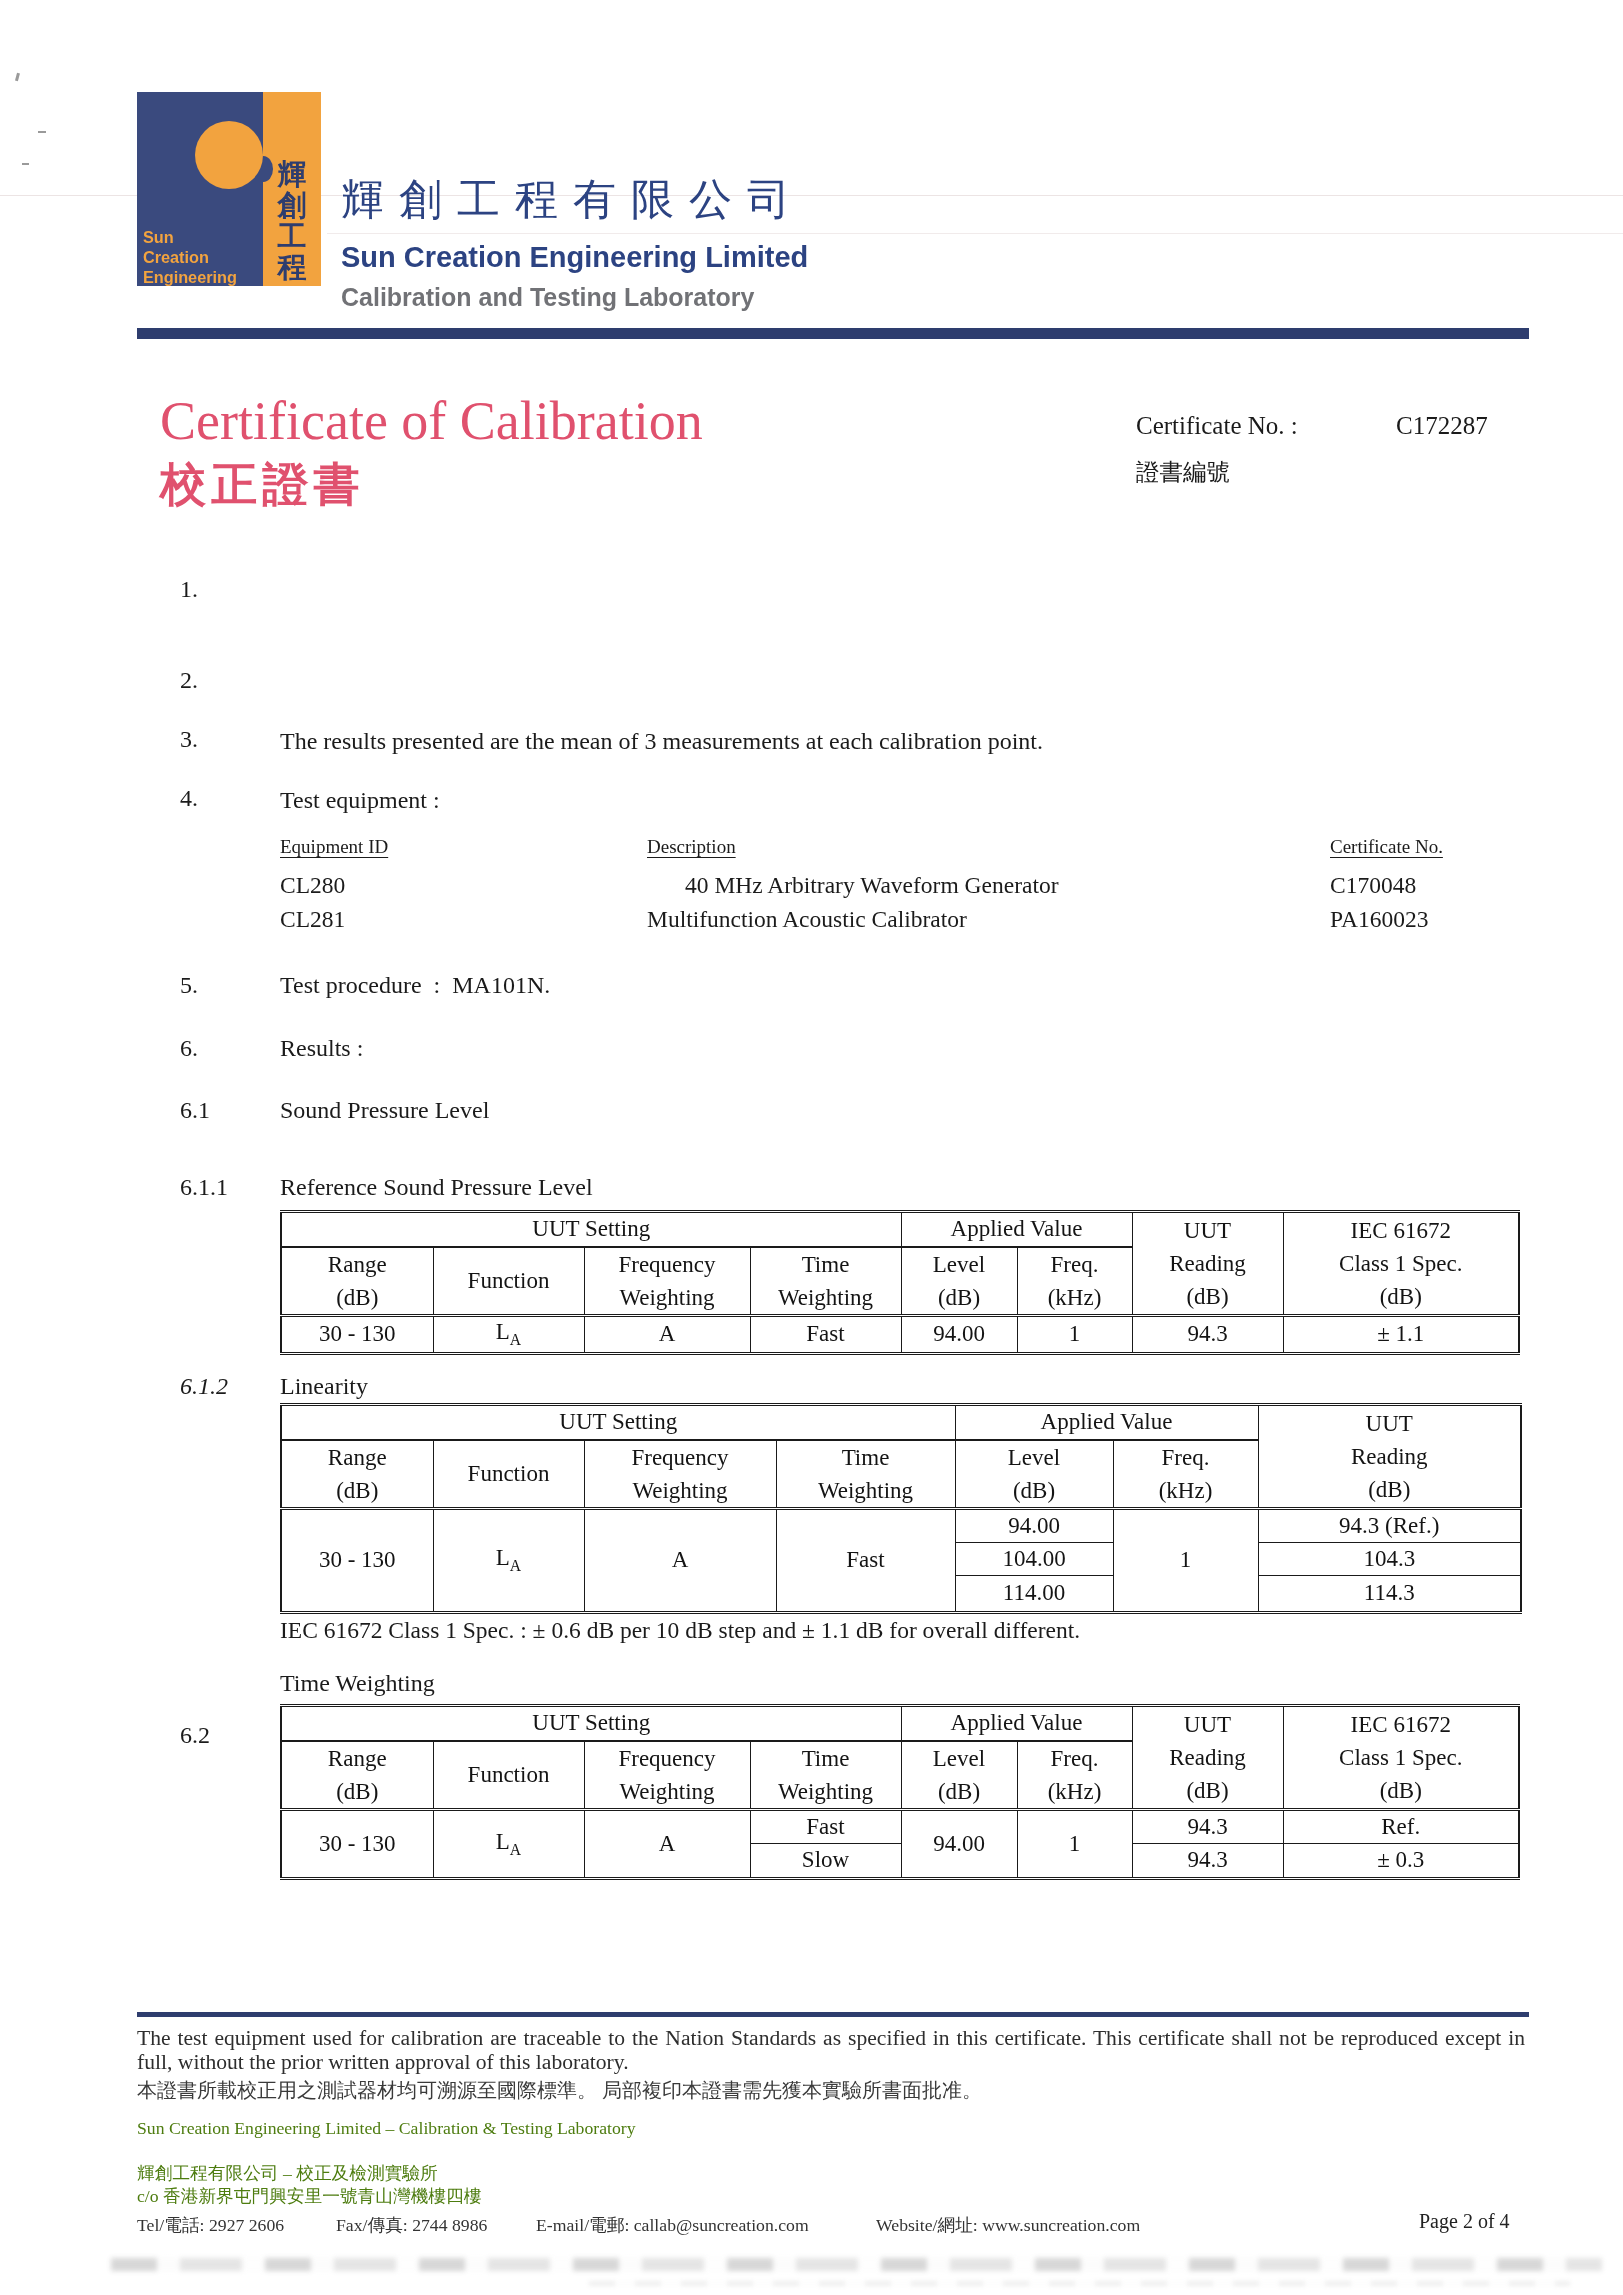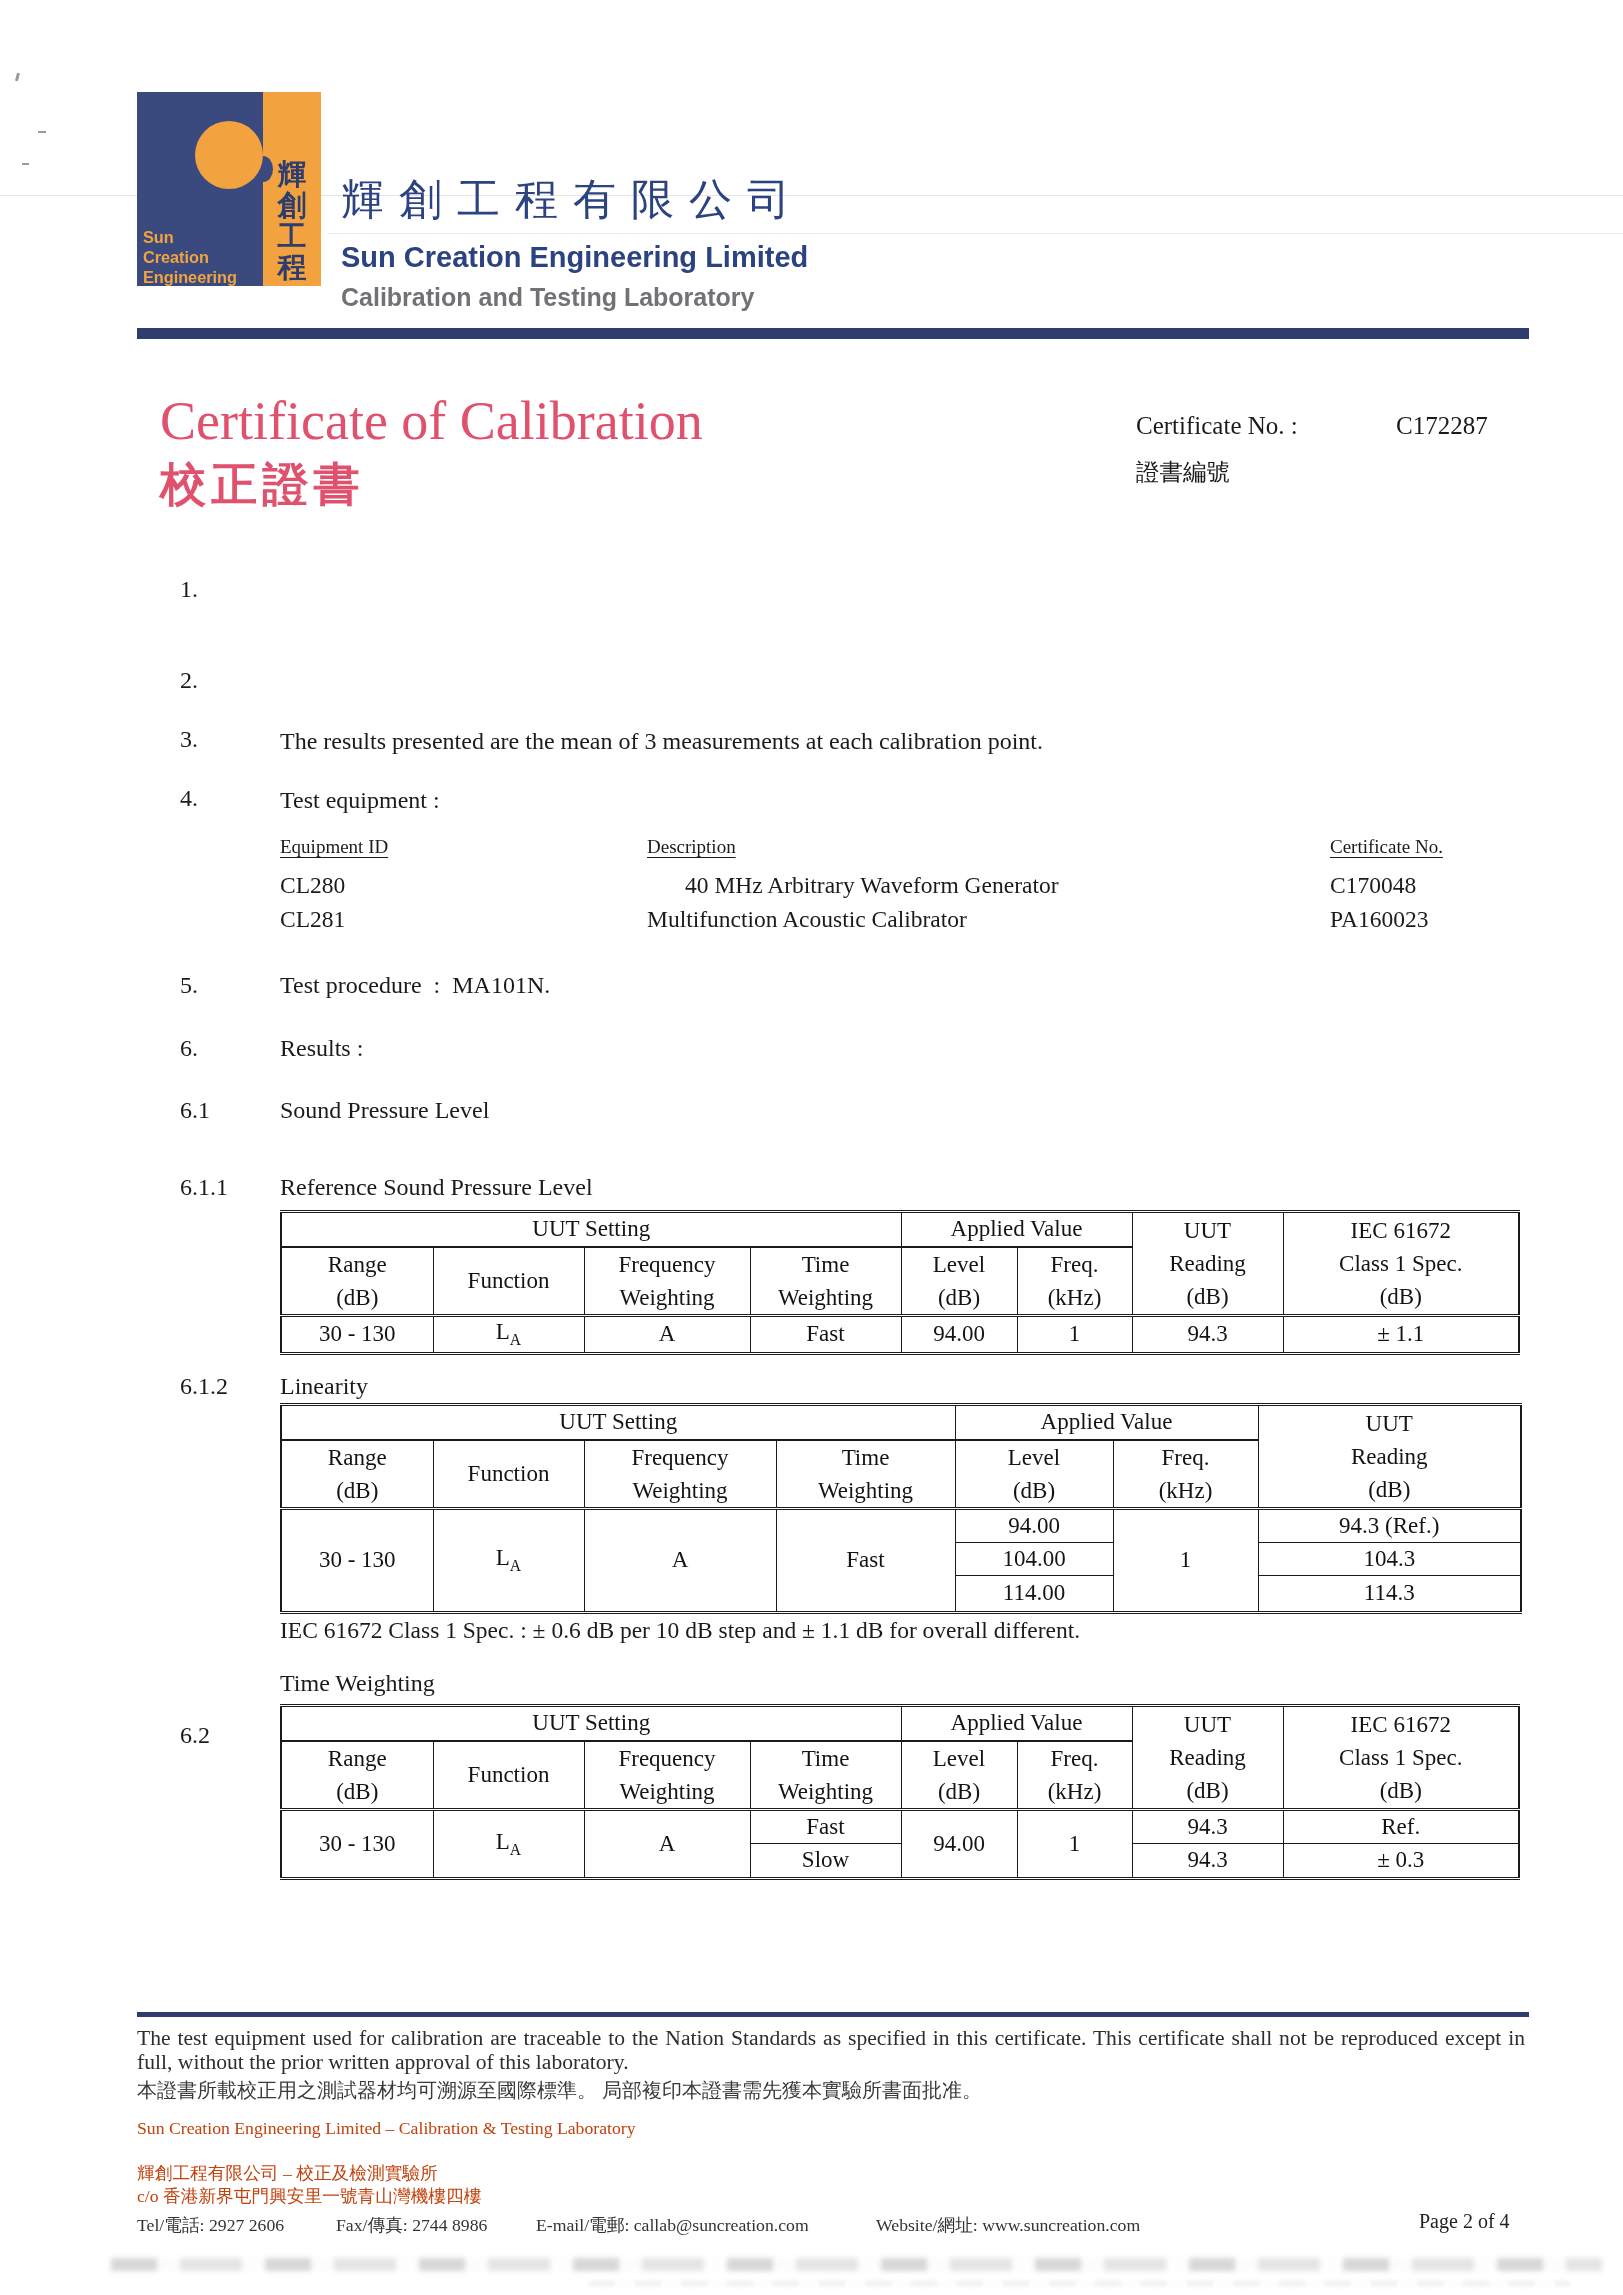--- a/index.html
+++ b/index.html
@@ -67,21 +67,21 @@
   sub.fsub{font-size:15.7px;}
   .t611{top:1210px;} .t611 tr.data{height:38px;}
   .t612{top:1403px;} .t612 tr.r1{height:34px;} .t612 tr.r2{height:33px;} .t612 tr.r3{height:37px;}
   .t62{top:1704px;}  .t62 tr.r1{height:34px;}  .t62 tr.r2{height:35px;}
   .tnote{left:280px;top:1617px;font-size:23.5px;}
 
   
   .footer-bar{left:137px;top:2012px;width:1392px;height:5.2px;background:#2e3d6e;}
   .f-para{left:137px;top:2026px;width:1388px;font-size:21.6px;line-height:24px;text-align:justify;color:#2e2e2e;}
   .f-para-zh{left:137px;top:2077px;font-size:20px;color:#3a3a3a;}
-  .f-line{font-size:17.7px;color:#c2410c;}
+  .f-line{font-size:17.7px;color:#4d7c0f;}
   .f1{left:137px;top:2118px;} .f2{left:137px;top:2140px;} .f3{left:137px;top:2161px;} .f4{left:137px;top:2184px;}
   .f-contact{left:137px;top:2213px;width:1282px;font-size:17.7px;color:#333;}
   .f-contact span{position:absolute;white-space:nowrap;}
   .c-tel{left:0;} .c-fax{left:199px;} .c-email{left:399px;} .c-web{left:739px;}
   .page-no{left:1419px;top:2210px;font-size:20px;color:#222;}
 </style>
 </head>
 <body>
 
 <div class="page">
@@ -186,21 +186,21 @@
       <td>A</td>
       <td>Fast</td>
       <td>94.00</td>
       <td>1</td>
       <td>94.3</td>
       <td>± 1.1</td>
     </tr>
   </tbody>
     </table>
 
-  <div class="abs sec-num" style="top:1373px;">6.1.2</div>
+  <div class="abs sec-num" style="top:1373px;font-style:italic;">6.1.2</div>
   <div class="abs sec-txt" style="top:1373px;">Linearity</div>
   <table class="ct t612">
     <colgroup>
         <col style="width:152px">
         <col style="width:151px">
         <col style="width:192px">
         <col style="width:179px">
         <col style="width:158px">
         <col style="width:145px">
         <col style="width:263px">

